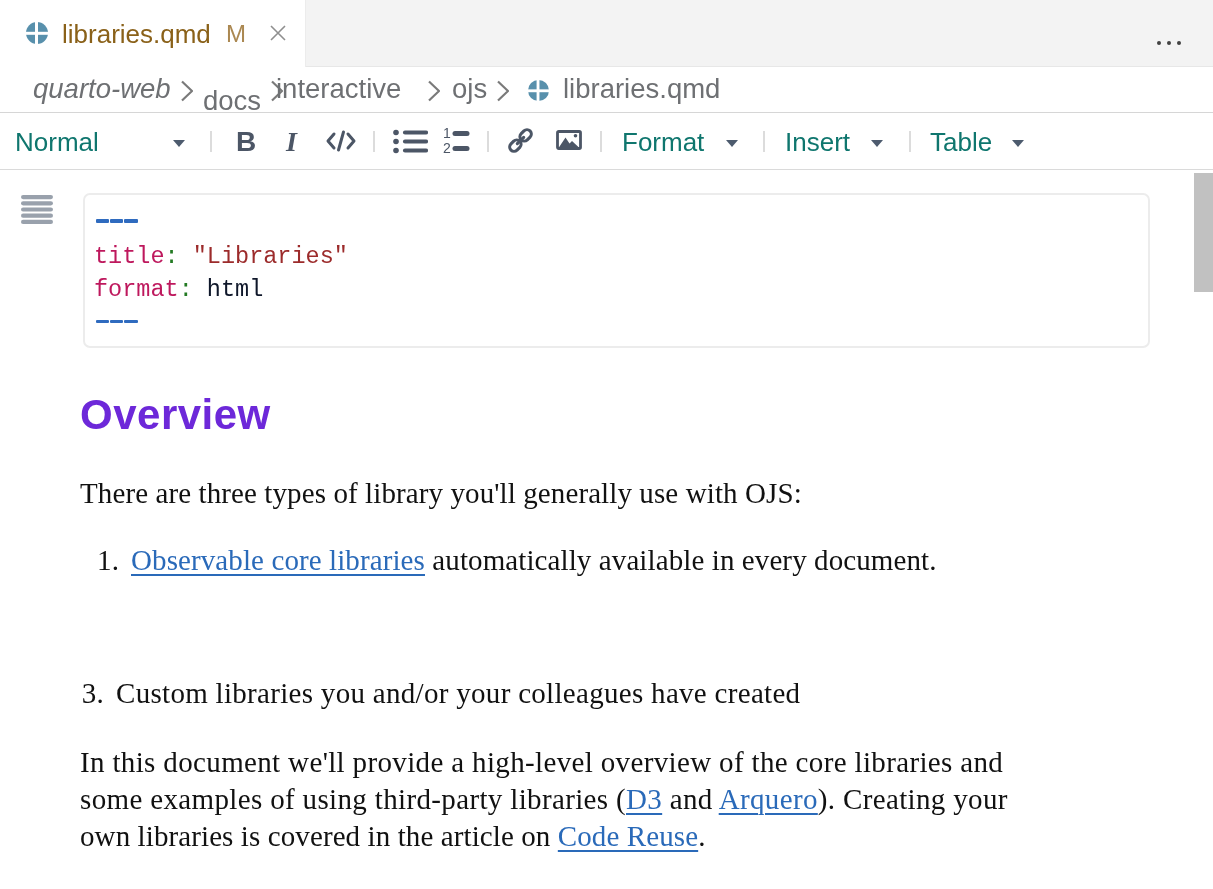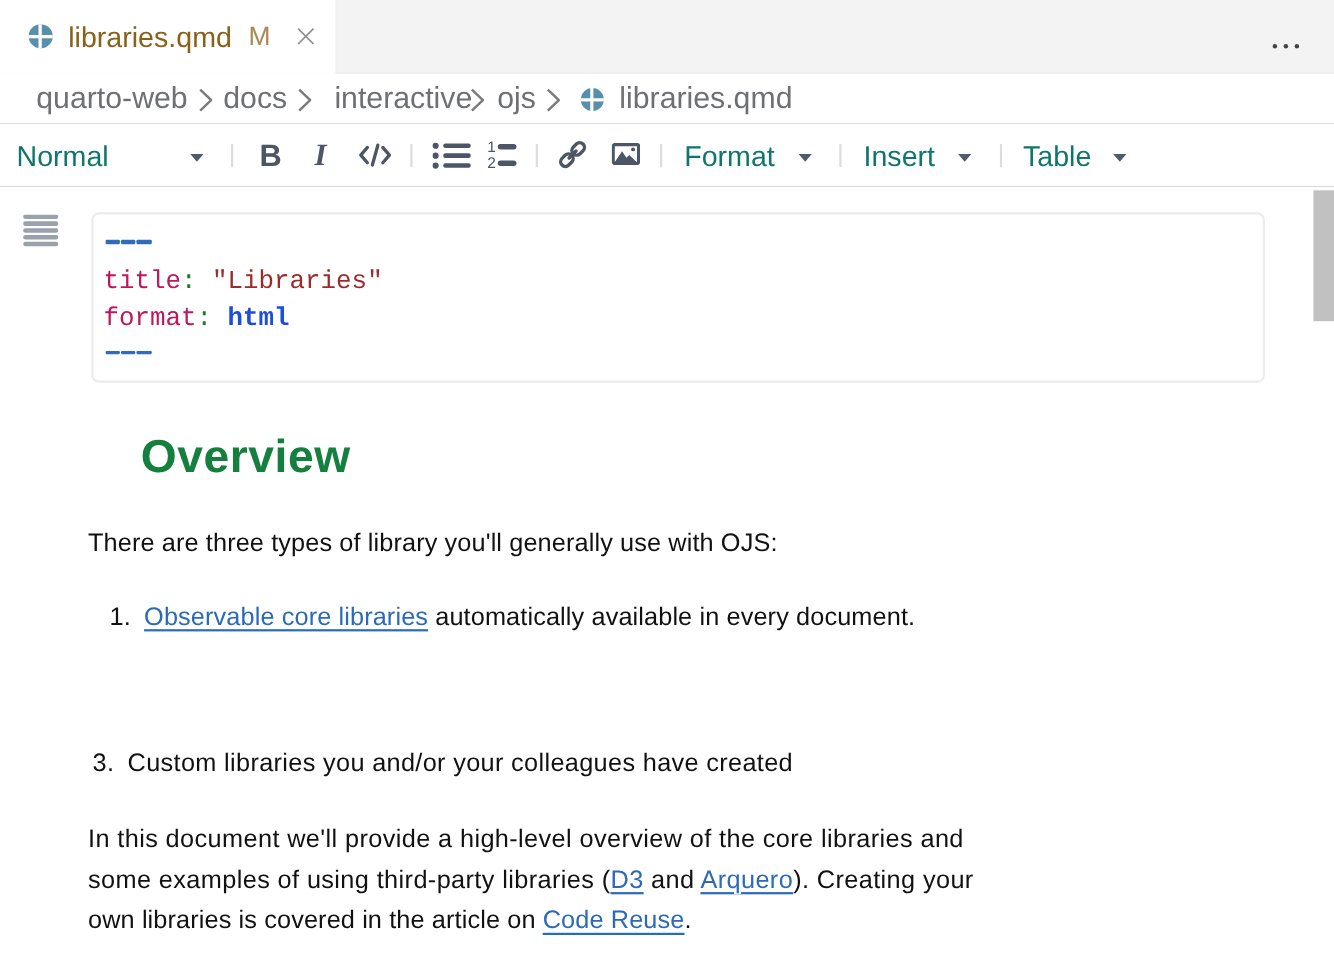--- a/index.html
+++ b/index.html
@@ -28,24 +28,24 @@
 
 .content { position:absolute; left:0; top:170px; width:1213px; height:719px; background:#fff; }
 .scrollthumb { position:absolute; left:1194px; top:3px; width:19px; height:119px; background:#c1c1c1; }
 .codeblock { position:absolute; left:83px; top:23px; width:1067px; height:155px; border:2px solid #ececec; border-radius:7px; background:#fff; }
 .code { position:absolute; left:9px; top:11px; font-family:"Liberation Mono",monospace; font-size:23.5px; line-height:33.5px; white-space:pre; }
 .c-dash i { display:inline-block; width:13.2px; height:3.4px; background:#2f6bbf; margin:0 1px 6.4px 0; border-radius:1px; }
 .c-dash i:first-child { margin-left:2px; }
 .c-key { color:#be185d;margin-top:48px; }
 .c-col { color:#237a23; }
 .c-str { color:#9c2b2b; }
-.c-pl { color:#1d4ed8;font-weight:bold; }
+.c-pl { color:#0f172a; }
 
-.h1 { position:absolute; left:80px; top:223px; font-size:42px; font-weight:bold; color:#15803d; line-height:44px; letter-spacing:0.5px;margin-left:48px; }
-.para { position:absolute; color:#111; font-size:23px; line-height:37px; letter-spacing:0.1px; }
+.h1 { position:absolute; left:80px; top:223px; font-size:42px; font-weight:bold; color:#6d28d9; line-height:44px; letter-spacing:0.5px; }
+.para { position:absolute; color:#111; font-size:29px; line-height:37px; letter-spacing:0.1px;font-family:Liberation Serif, serif; }
 a.lnk { color:#2a6ab9; text-decoration:underline; text-underline-offset:4px; text-decoration-thickness:2px;margin-top:20px; }
 .num { display:inline-block; width:41px; text-align:right; padding-right:12px; box-sizing:border-box; }
 </style>
 </head>
 <body>
 
 <div class="tabbar">
   <div class="tab">
     <svg class="qicon" style="left:26px; top:22px;" width="22" height="22" viewBox="0 0 22 22">
       <circle cx="11" cy="11" r="11" fill="#5890ac"></circle>
@@ -56,29 +56,29 @@
     <span class="tab-m">M</span>
     <svg class="tab-x" width="18" height="18" viewBox="0 0 18 18">
         <path d="M2 2 L16 16 M16 2 L2 16" stroke="#8f8f8f" stroke-width="1.6"></path>
       </svg>
   </div>
   <div class="dots"><i></i><i></i><i style="margin-right:0"></i></div>
   <div class="tabbar-edge"></div>
 </div>
 
 <div class="breadcrumb">
-  <span class="bc" style="left:33px;">quarto-web</span>
+  <span class="bc" style="left:33px;font-style:italic;">quarto-web</span>
   <svg class="chev" style="left:179px;" width="14" height="22" viewBox="0 0 14 22">
       <path d="M3 1.5 L13 11 L3 20.5" stroke="#7a7a7a" stroke-width="2.2" fill="none"></path>
     </svg>
-  <span class="bc" style="left:203px;">docs</span>
+  <span class="bc" style="left:203px;margin-top:12px;">docs</span>
   <svg class="chev" style="left:269px;" width="14" height="22" viewBox="0 0 14 22">
       <path d="M3 1.5 L13 11 L3 20.5" stroke="#7a7a7a" stroke-width="2.2" fill="none"></path>
     </svg>
-  <span class="bc" style="left:304px;">interactive</span>
+  <span class="bc" style="left:276px;">interactive</span>
   <svg class="chev" style="left:426px;" width="14" height="22" viewBox="0 0 14 22">
       <path d="M3 1.5 L13 11 L3 20.5" stroke="#7a7a7a" stroke-width="2.2" fill="none"></path>
     </svg>
   <span class="bc" style="left:452px;">ojs</span>
   <svg class="chev" style="left:495px;" width="14" height="22" viewBox="0 0 14 22">
       <path d="M3 1.5 L13 11 L3 20.5" stroke="#7a7a7a" stroke-width="2.2" fill="none"></path>
     </svg>
   <svg class="qicon" style="left:528px; top:13px;" width="21" height="21" viewBox="0 0 22 22">
     <circle cx="11" cy="11" r="11" fill="#5890ac"></circle>
     <rect x="9" y="0" width="3" height="22" fill="#fff"></rect>

